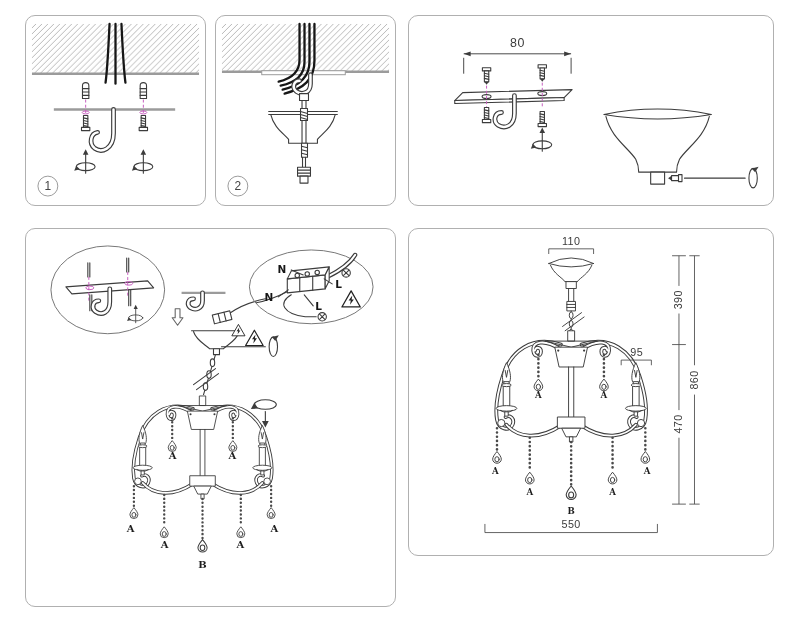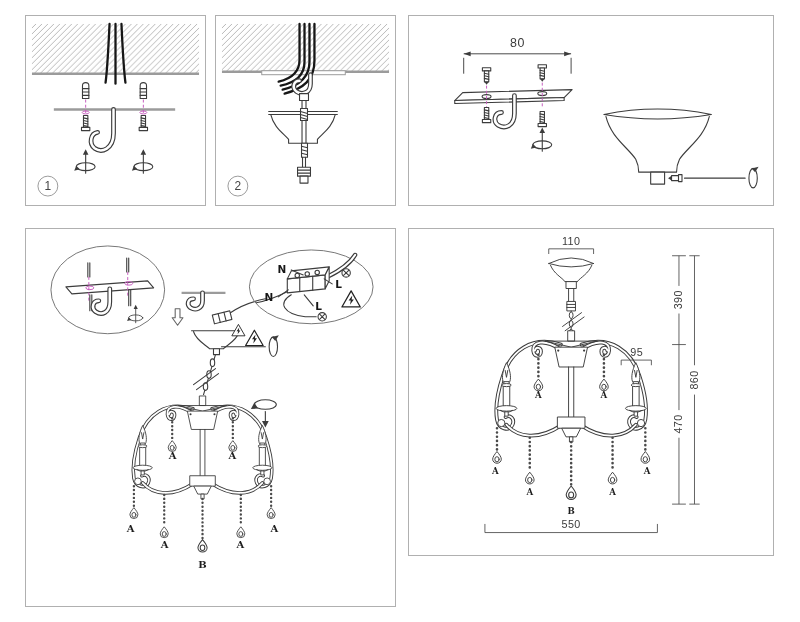--- a/index.html
+++ b/index.html
@@ -1,17 +1,17 @@
 <!DOCTYPE html>
 <html><head>
 <meta charset="utf-8">
 <style>
   html,body{margin:0;padding:0;background:#fff;}
   .sheet{position:relative;width:800px;height:622px;background:#fff;font-family:"Liberation Sans",sans-serif;overflow:hidden;}
-  .panel{position:absolute;border:1px solid #b0b0b0;border-radius:0;background:#fff;box-sizing:border-box;}
+  .panel{position:absolute;border:1px solid #b0b0b0;border-radius:10px;background:#fff;box-sizing:border-box;}
   .panel svg{display:block;width:100%;height:100%;}
   #p1{left:25px;top:15px;width:181px;height:191px;}
   #p2{left:215px;top:15px;width:181px;height:191px;}
   #p3{left:408px;top:15px;width:366px;height:191px;}
   #p4{left:25px;top:228px;width:371px;height:379px;}
   #p5{left:408px;top:228px;width:366px;height:328px;}
   .s{stroke:#3c3c3c;fill:none;stroke-width:1.1;stroke-linecap:round;stroke-linejoin:round;}
   .sw{stroke:#3c3c3c;fill:#fff;stroke-width:1.1;stroke-linejoin:round;}
   .fillk{fill:#3c3c3c;stroke:none;}
   .thick{stroke:#161616;stroke-width:2.3;fill:none;stroke-linecap:round;}

